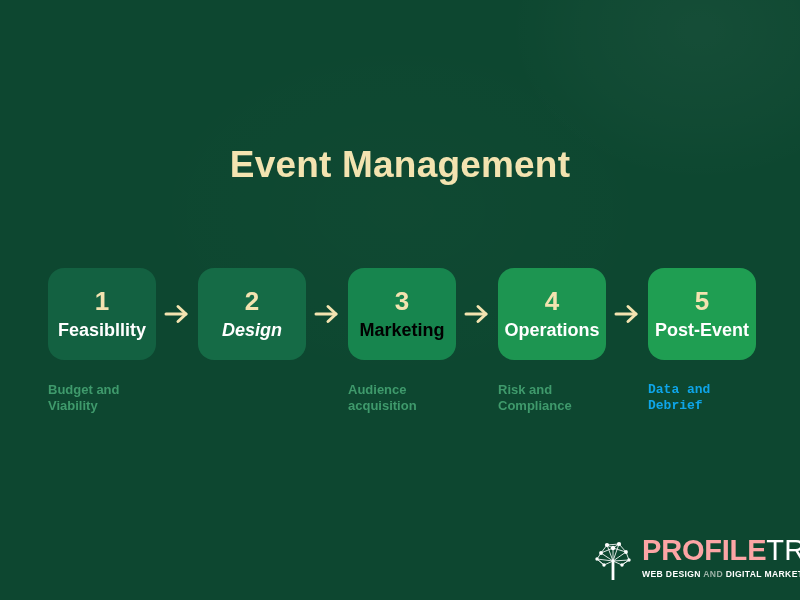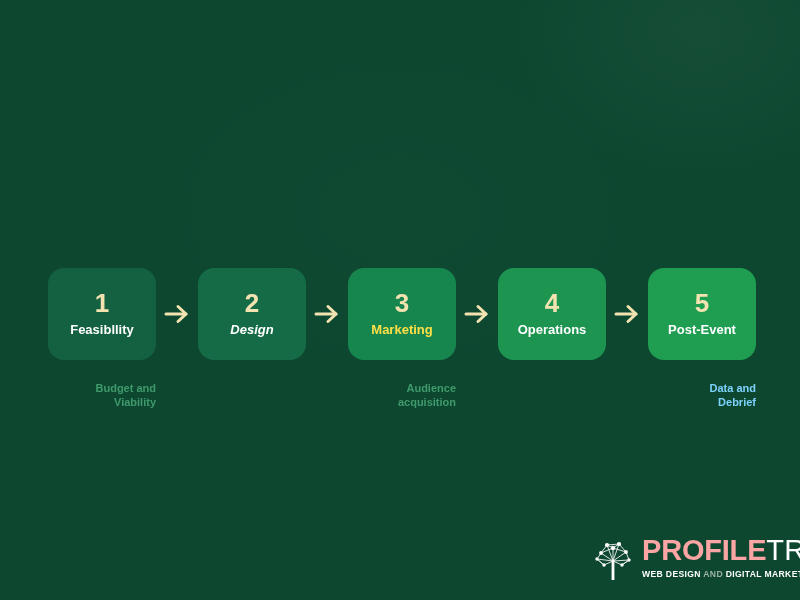--- a/index.html
+++ b/index.html
@@ -90,32 +90,32 @@
 
   .card-num {
     font-size: 26px;
     font-weight: bold;
     color: #f3e3b0;
     line-height: 1;
     margin-bottom: 7px;
   }
 
   .card-label {
-    font-size: 13px;
+    font-size: 18px;
     font-weight: bold;
     color: #ffffff;
     line-height: 1;
     white-space: nowrap;
   }
 
   .caption {
     margin-top: 22px;
     width: 108px;
-    text-align: right;
-    font-size: 11px;
+    text-align: left;
+    font-size: 13px;
     font-weight: bold;
     color: #3f9a6c;
     line-height: 1.25;
   }
   .caption span { display: block; }
 
   .arrow {
     flex: 0 0 42px;
     height: 92px;
     display: flex;
@@ -173,20 +173,21 @@
   .logo-tag .dim { color: #9eb3a8; }
 </style>
 </head>
 <body style="background: rgb(13, 71, 48);">
 
 <div class="bg-glow"></div>
 <div class="bg-glow2"></div>
 
 <div class="stage">
 
+  <div class="title" style="color: rgb(243, 227, 176);">Event Management</div>
 
   <div class="flow">
 
     <div class="step">
       <div class="card" style="background: rgb(19, 97, 65);">
         <div class="card-num" style="color: rgb(243, 227, 176);">1</div>
         <div class="card-label" style="color: rgb(255, 255, 255);">Feasibllity</div>
       </div>
       <div class="caption" style="color: rgb(63, 154, 108);">
         <span>Budget and</span>
@@ -211,55 +212,59 @@
     <div class="arrow">
       <svg width="28" height="24" viewBox="0 0 28 24" fill="none">
         <path d="M3 12 H23" stroke="#f3e3b0" stroke-width="3" stroke-linecap="round"></path>
         <path d="M15 4.5 L23 12 L15 19.5" stroke="#f3e3b0" stroke-width="3" stroke-linecap="round" stroke-linejoin="round" fill="none"></path>
       </svg>
     </div>
 
     <div class="step">
       <div class="card" style="background: rgb(23, 133, 78);">
         <div class="card-num" style="color: rgb(243, 227, 176);">3</div>
-        <div class="card-label" style="color: #fde047; text-align: center;">Marketing</div>
+        <div class="card-label" style="color: #000000; text-align: center;">Marketing</div>
       </div>
       <div class="caption" style="color: rgb(63, 154, 108);">
         <span>Audience</span>
         <span>acquisition</span>
       </div>
     </div>
 
     <div class="arrow">
       <svg width="28" height="24" viewBox="0 0 28 24" fill="none">
         <path d="M3 12 H23" stroke="#f3e3b0" stroke-width="3" stroke-linecap="round"></path>
         <path d="M15 4.5 L23 12 L15 19.5" stroke="#f3e3b0" stroke-width="3" stroke-linecap="round" stroke-linejoin="round" fill="none"></path>
       </svg>
     </div>
 
     <div class="step">
       <div class="card" style="background: rgb(29, 149, 81);">
         <div class="card-num" style="color: rgb(243, 227, 176);">4</div>
         <div class="card-label" style="color: #ffffff;">Operations</div>
       </div>
+      <div class="caption" style="color: rgb(63, 154, 108);">
+        <span>Risk and</span>
+        <span>Compliance</span>
+      </div>
     </div>
 
     <div class="arrow">
       <svg width="28" height="24" viewBox="0 0 28 24" fill="none">
         <path d="M3 12 H23" stroke="#f3e3b0" stroke-width="3" stroke-linecap="round"></path>
         <path d="M15 4.5 L23 12 L15 19.5" stroke="#f3e3b0" stroke-width="3" stroke-linecap="round" stroke-linejoin="round" fill="none"></path>
       </svg>
     </div>
 
     <div class="step">
       <div class="card" style="background: rgb(31, 158, 82);">
         <div class="card-num" style="color: rgb(243, 227, 176);">5</div>
         <div class="card-label" style="color: rgb(255, 255, 255);">Post-Event</div>
       </div>
-      <div class="caption" style="color: #7dd3fc;">
+      <div class="caption" style="color: #0ea5e9; font-family: Liberation Mono, monospace;">
         <span>Data and</span>
         <span>Debrief</span>
       </div>
     </div>
 
   </div>
 
   <div class="logo">
     <div class="logo-mark">
       <svg width="48" height="50" viewBox="0 0 48 50" fill="none">

